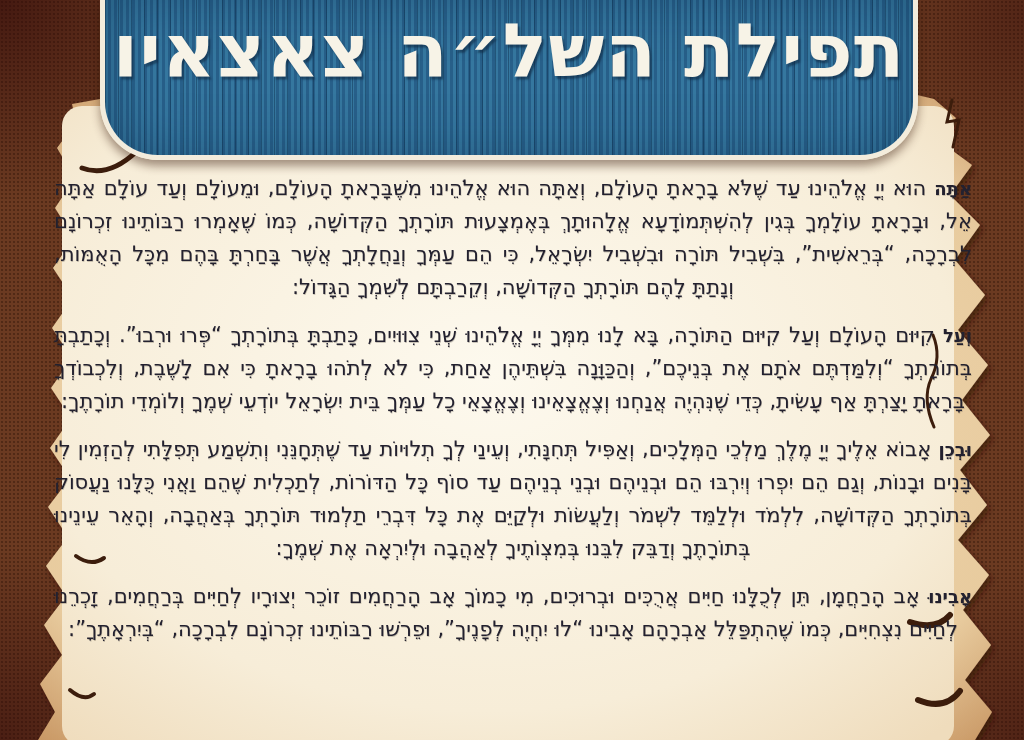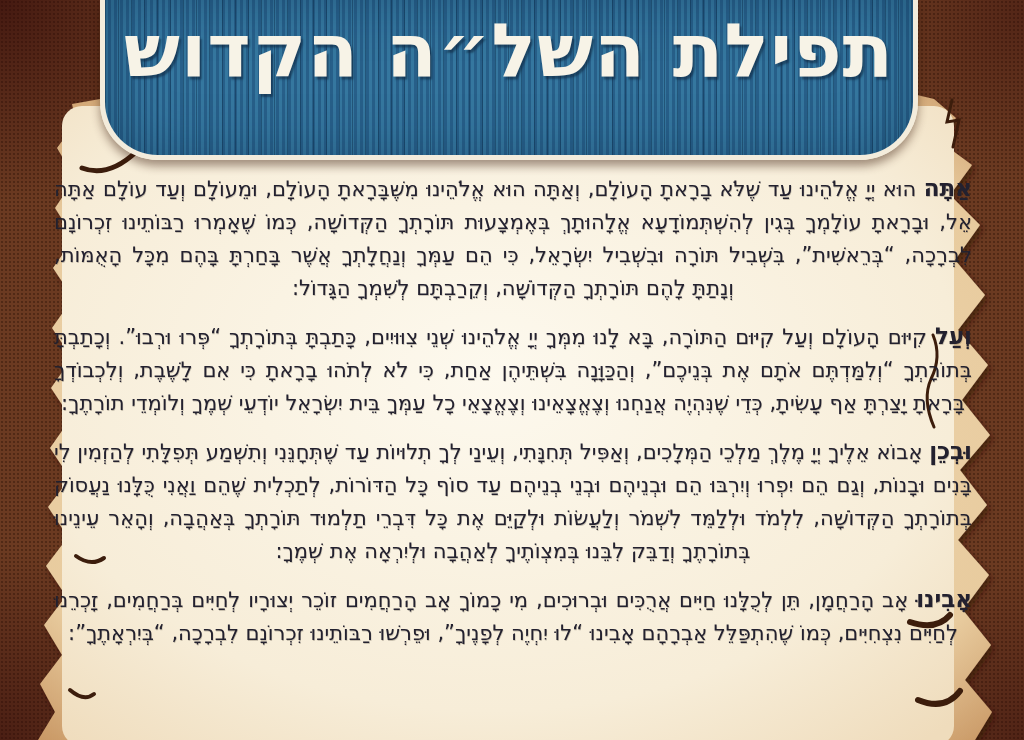--- a/index.html
+++ b/index.html
@@ -78,21 +78,21 @@
     line-height: 33px;
     text-align: justify;
     text-align-last: center;
     text-shadow: 0.5px 0.5px 0 rgba(60,50,40,0.25);
   }
   .prayer p {
     margin: 0 0 15px 0;
   }
   .lead-word {
     font-weight: bold;
-    font-size: 23px;
+    font-size: 18px;
   }
 </style>
 </head>
 <body>
 
 <svg class="parchment-svg" viewBox="0 0 1024 740" xmlns="http://www.w3.org/2000/svg" aria-hidden="true">
   <defs>
     <radialGradient id="edgeGrad" cx="50%" cy="50%" r="72%">
       <stop offset="0%" stop-color="#f2ddba"></stop>
       <stop offset="78%" stop-color="#e8cb9e"></stop>
@@ -126,21 +126,21 @@
     <path stroke-width="3" d="M 952,100 L 947,122 L 959,120 L 953,147"></path>
     <path stroke-width="3" d="M 933,335 q 9,22 -2,44 q -9,20 3,48"></path>
     <path stroke-width="6" d="M 910,622 q 26,9 40,-7"></path>
     <path stroke-width="6" d="M 918,700 q 27,11 42,-9"></path>
     <path stroke-width="4" d="M 76,556 q 15,11 28,2"></path>
     <path stroke-width="4" d="M 70,690 q 14,12 24,4"></path>
   </g>
 </svg>
 
 <div class="banner">
-  <div class="banner-title">תפילת השל״ה הקדוש</div>
+  <div class="banner-title">תפילת השל״ה צאצאיו</div>
 </div>
 
 <div class="prayer">
   <p><span class="lead-word">אַתָּה</span><span> הוּא יְיָ אֱלֹהֵינוּ עַד שֶׁלֹּא בָרָאתָ הָעוֹלָם, וְאַתָּה הוּא אֱלֹהֵינוּ מִשֶּׁבָּרָאתָ הָעוֹלָם, וּמֵעוֹלָם וְעַד עוֹלָם אַתָּה אֵל, וּבָרָאתָ עוֹלָמְךָ בְּגִין לְהִשְׁתְּמוֹדָעָא אֱלָהוּתָךְ בְּאֶמְצָעוּת תּוֹרָתְךָ הַקְּדוֹשָׁה, כְּמוֹ שֶׁאָמְרוּ רַבּוֹתֵינוּ זִכְרוֹנָם לִבְרָכָה, “בְּרֵאשִׁית”, בִּשְׁבִיל תּוֹרָה וּבִשְׁבִיל יִשְׂרָאֵל, כִּי הֵם עַמְּךָ וְנַחֲלָתְךָ אֲשֶׁר בָּחַרְתָּ בָּהֶם מִכָּל הָאֻמּוֹת, וְנָתַתָּ לָהֶם תּוֹרָתְךָ הַקְּדוֹשָׁה, וְקֵרַבְתָּם לְשִׁמְךָ הַגָּדוֹל:</span></p>
 
   <p><span class="lead-word">וְעַל</span><span> קִיּוּם הָעוֹלָם וְעַל קִיּוּם הַתּוֹרָה, בָּא לָנוּ מִמְּךָ יְיָ אֱלֹהֵינוּ שְׁנֵי צִוּוּיִים, כָּתַבְתָּ בְּתוֹרָתְךָ “פְּרוּ וּרְבוּ”. וְכָתַבְתָּ בְּתוֹרָתְךָ “וְלִמַּדְתֶּם אֹתָם אֶת בְּנֵיכֶם”, וְהַכַּוָּנָה בִּשְׁתֵּיהֶן אַחַת, כִּי לֹא לְתֹהוּ בָרָאתָ כִּי אִם לָשֶׁבֶת, וְלִכְבוֹדְךָ בָּרָאתָ יָצַרְתָּ אַף עָשִׂיתָ, כְּדֵי שֶׁנִּהְיֶה אֲנַחְנוּ וְצֶאֱצָאֵינוּ וְצֶאֱצָאֵי כָל עַמְּךָ בֵּית יִשְׂרָאֵל יוֹדְעֵי שְׁמֶךָ וְלוֹמְדֵי תוֹרָתֶךָ:</span></p>
 
   <p><span class="lead-word">וּבְכֵן</span><span> אָבוֹא אֵלֶיךָ יְיָ מֶלֶךְ מַלְכֵי הַמְּלָכִים, וְאַפִּיל תְּחִנָּתִי, וְעֵינַי לְךָ תְלוּיוֹת עַד שֶׁתְּחָנֵּנִי וְתִשְׁמַע תְּפִלָּתִי לְהַזְמִין לִי בָּנִים וּבָנוֹת, וְגַם הֵם יִפְרוּ וְיִרְבּוּ הֵם וּבְנֵיהֶם וּבְנֵי בְנֵיהֶם עַד סוֹף כָּל הַדּוֹרוֹת, לְתַכְלִית שֶׁהֵם וַאֲנִי כֻּלָּנוּ נַעֲסוֹק בְּתוֹרָתְךָ הַקְּדוֹשָׁה, לִלְמֹד וּלְלַמֵּד לִשְׁמֹר וְלַעֲשׂוֹת וּלְקַיֵּם אֶת כָּל דִּבְרֵי תַלְמוּד תּוֹרָתְךָ בְּאַהֲבָה, וְהָאֵר עֵינֵינוּ בְּתוֹרָתֶךָ וְדַבֵּק לִבֵּנוּ בְּמִצְוֹתֶיךָ לְאַהֲבָה וּלְיִרְאָה אֶת שְׁמֶךָ:</span></p>
 
   <p><span class="lead-word">אָבִינוּ</span><span> אָב הָרַחֲמָן, תֵּן לְכֻלָּנוּ חַיִּים אֲרֻכִּים וּבְרוּכִים, מִי כָמוֹךָ אָב הָרַחֲמִים זוֹכֵר יְצוּרָיו לְחַיִּים בְּרַחֲמִים, זָכְרֵנוּ לְחַיִּים נִצְחִיִּים, כְּמוֹ שֶׁהִתְפַּלֵּל אַבְרָהָם אָבִינוּ “לוּ יִחְיֶה לְפָנֶיךָ”, וּפֵרְשׁוּ רַבּוֹתֵינוּ זִכְרוֹנָם לִבְרָכָה, “בְּיִרְאָתֶךָ”:</span></p>

